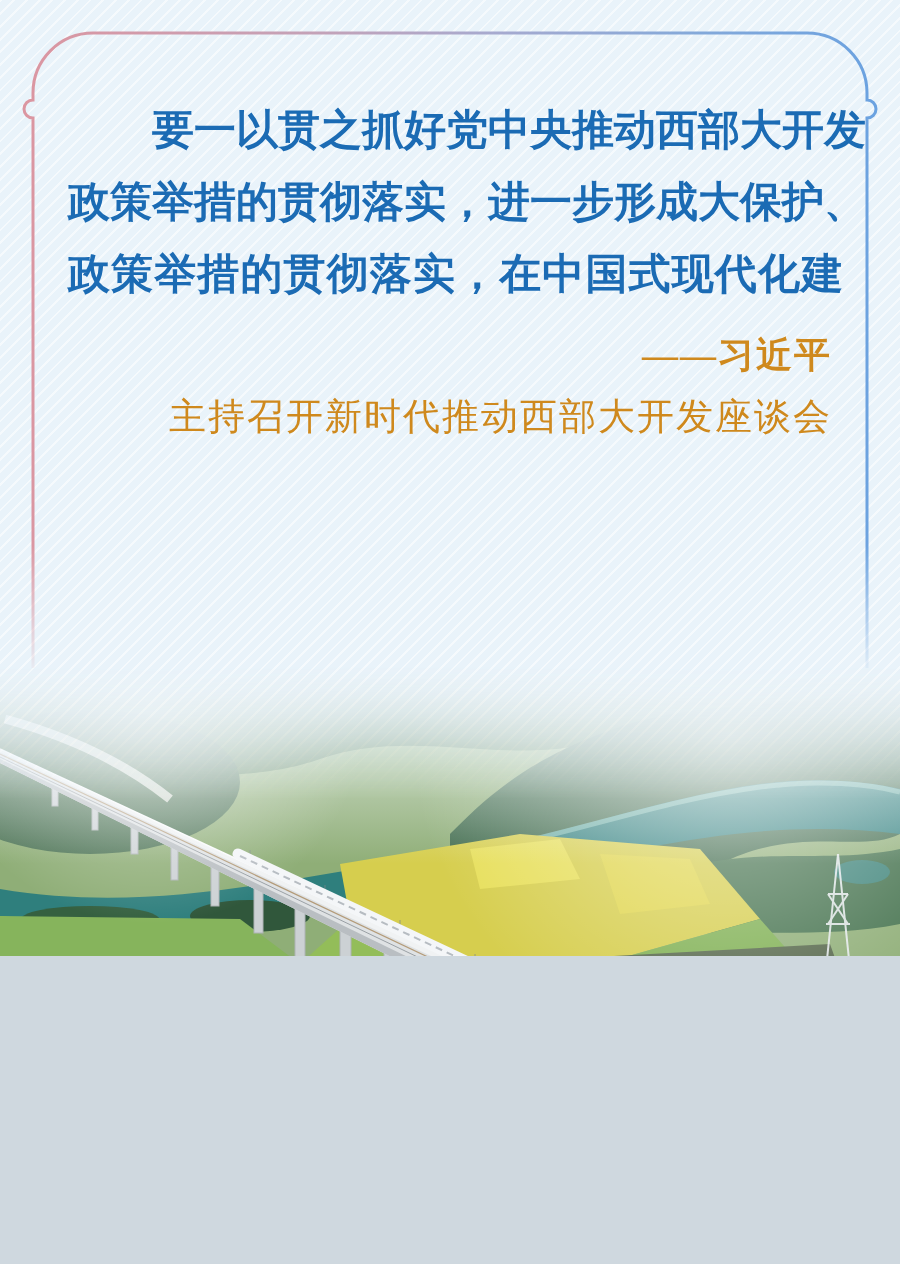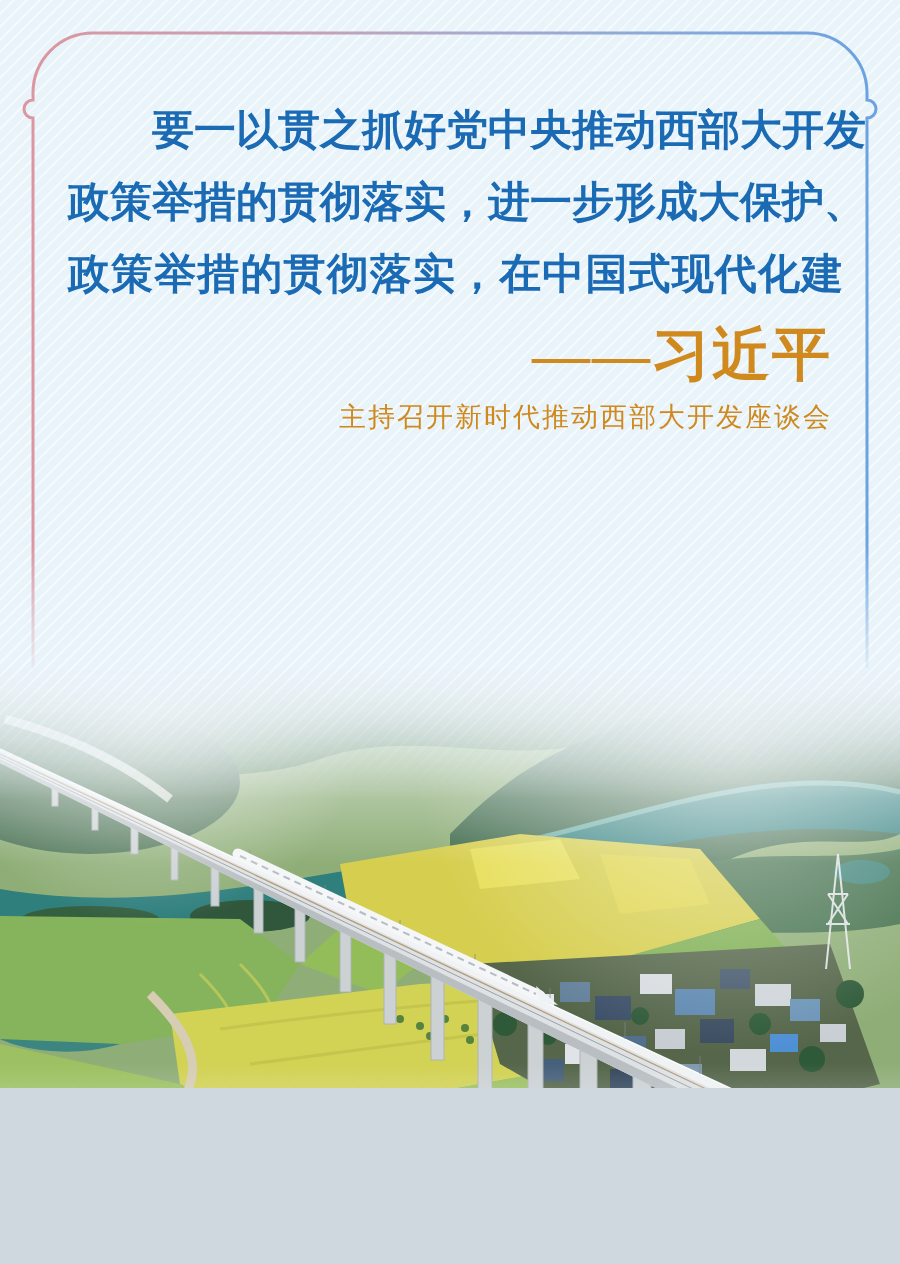--- a/index.html
+++ b/index.html
@@ -1,20 +1,20 @@
 <!DOCTYPE html>
 <html><head>
 <meta charset="utf-8">
 <style>
   * { margin: 0; padding: 0; box-sizing: border-box; }
   body { background: #cfd8df; font-family: "Liberation Serif", "DejaVu Serif", serif; }
 
   .page {
     position: relative;
-    width: 900px; height: 1088px;
+    width: 900px; height: 956px;
     margin: 0 auto;
     background: #e9f3fa;
     overflow: hidden;
   }
   
   .page::before {
     content: "";
     position: absolute; inset: 0;
     background: repeating-linear-gradient(
       135deg,
@@ -50,23 +50,23 @@
   .quote-line.first { text-indent: 2em; }
   .quote-line.last  { text-align-last: left; white-space: normal; }
 
   .attrib {
     position: relative; z-index: 3;
     margin-top: 14px;
     padding-right: 68px;
     text-align: right;
     color: #cf891d;
   }
-  .attrib .author { font-size: 58px; line-height: 62px; font-weight: 600; letter-spacing: 2px; }
+  .attrib .author { font-size: 36px; line-height: 62px; font-weight: 600; letter-spacing: 2px; }
   .attrib .date   { font-size: 37px; line-height: 64px; font-weight: 500; letter-spacing: 4px; }
-  .attrib .event  { font-size: 27px; line-height: 62px; font-weight: 500; letter-spacing: 2px; }
+  .attrib .event  { font-size: 37px; line-height: 62px; font-weight: 500; letter-spacing: 2px; }
 </style>
 </head>
 <body>
 
 <div class="page">
 
   <svg class="frame-svg" width="900" height="700" viewBox="0 0 900 700" aria-hidden="true">
     <defs>
       <linearGradient id="frameGrad" x1="0" y1="0" x2="1" y2="0">
         <stop offset="0" stop-color="#db96a1"></stop>

